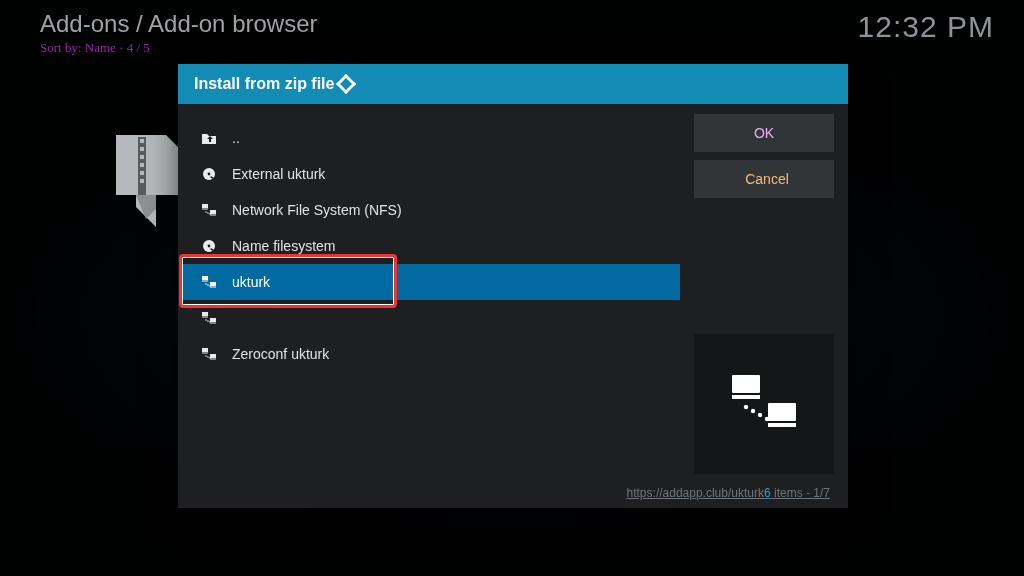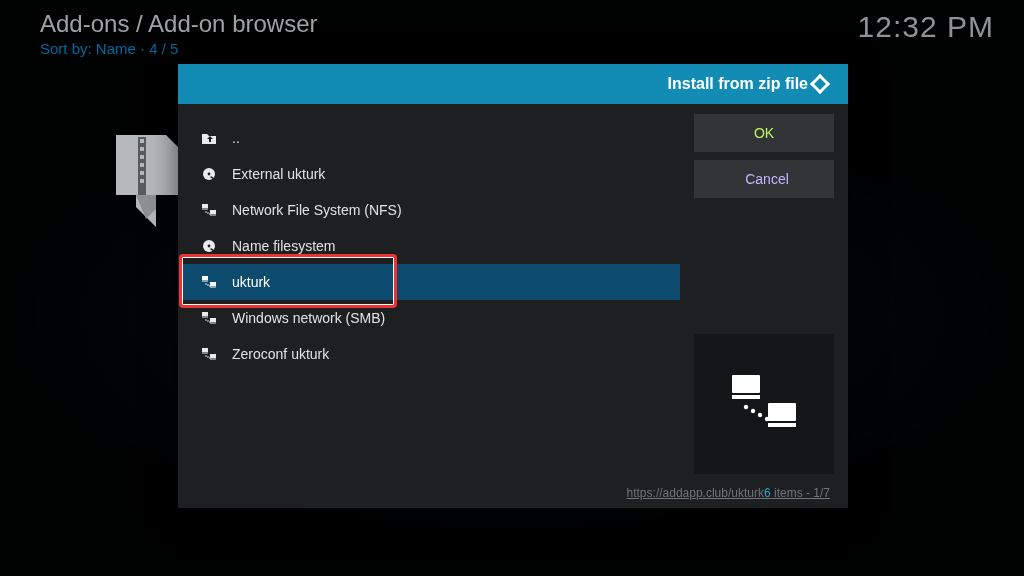--- a/index.html
+++ b/index.html
@@ -11,63 +11,63 @@
   }
   .overlay {
     position: absolute; inset: 0;
     background: rgba(0,0,0,.72);
   }
   .topbar {
     position: absolute; top: 10px; left: 40px; right: 30px;
     display: flex; justify-content: space-between; align-items: flex-start;
   }
   .crumbs { font-size: 24px; color: #9fa2a4; font-weight: 400; }
-  .subline { font-size: 15px; color: #0369a1; margin-top: 2px; }
+  .subline { font-size: 13px; color: #a21caf; margin-top: 2px; font-family: Liberation Serif, serif; }
   .clock { font-size: 30px; color: #8d9396; letter-spacing: 1px; }
 
   .zip-icon { position: absolute; left: 110px; top: 135px; }
 
   .dialog {
     position: absolute; left: 178px; top: 64px;
     width: 670px; height: 444px;
     background: #1d1f20;
     box-shadow: 0 6px 28px rgba(0,0,0,.6);
     display: flex; flex-direction: column;
   }
   .dlg-header {
     height: 40px; background: #128cb4;
     display: flex; align-items: center; padding: 0 16px;
-    justify-content: flex-end;
+    justify-content: flex-start;
   }
   .dlg-title { font-size: 16px; color: #fff; font-weight: bold; }
   .kodi-icon { display:flex; align-items:center; }
 
   .dlg-body { flex: 1; display: flex; padding: 10px 14px 4px 4px; gap: 14px; position: relative; }
   .file-list { flex: 1; display: flex; flex-direction: column; padding-top: 6px; }
   .row {
     height: 36px; display: flex; align-items: center;
     padding-left: 18px; gap: 14px;
     font-size: 14px; color: #e2e2e2; cursor: pointer;
   }
-  .row.selected { background: #0c4a6e; color: #fff; }
+  .row.selected { background: #0369a1; color: #fff; }
   .highlight-box {
     position: absolute; border: 3px solid #e33; border-radius: 4px;
     box-shadow: 0 0 0 1px #fff inset;
     pointer-events: none;
   }
   .ico { width: 18px; display: flex; justify-content: center; color: #eaeaea; }
   .row.selected .ico { color: #fff; }
 
   .side { width: 140px; display: flex; flex-direction: column; gap: 8px; align-items: stretch; }
   .btn {
-    height: 38px; background: #323537; color: #bef264;
+    height: 38px; background: #323537; color: #f0abfc;
     display: flex; align-items: center; justify-content: center;
     font-size: 14px; cursor: pointer;
   }
-  .btn.bright { color: #c4b5fd; padding-left: 6px; }
+  .btn.bright { color: #fdba74; padding-left: 6px; }
   .preview {
     margin-top: auto; width: 140px; height: 140px;
     background: #141617; display: flex; align-items: center; justify-content: center;
   }
 
   .dlg-footer {
     height: 30px; padding: 0 18px;
     display: flex; justify-content: flex-end; align-items: center;
     font-size: 12px; color: #6f7578; text-decoration: underline;
   }
@@ -178,21 +178,20 @@
             <svg width="16" height="14" viewBox="0 0 16 14">
               <rect x="1" y="1" width="6" height="4" fill="currentColor"></rect>
               <rect x="1" y="5.5" width="6" height="1" fill="currentColor"></rect>
               <rect x="9" y="7" width="6" height="4" fill="currentColor"></rect>
               <rect x="9" y="11.5" width="6" height="1" fill="currentColor"></rect>
               <circle cx="5" cy="9" r=".8" fill="currentColor"></circle>
               <circle cx="7" cy="10" r=".8" fill="currentColor"></circle>
               <circle cx="9" cy="11" r=".8" fill="currentColor"></circle>
             </svg>
           </span>
-          <span>Windows network (SMB)</span>
         </div>
         <div class="row">
           <span class="ico">
             <svg width="16" height="14" viewBox="0 0 16 14">
               <rect x="1" y="1" width="6" height="4" fill="currentColor"></rect>
               <rect x="1" y="5.5" width="6" height="1" fill="currentColor"></rect>
               <rect x="9" y="7" width="6" height="4" fill="currentColor"></rect>
               <rect x="9" y="11.5" width="6" height="1" fill="currentColor"></rect>
               <circle cx="5" cy="9" r=".8" fill="currentColor"></circle>
               <circle cx="7" cy="10" r=".8" fill="currentColor"></circle>

